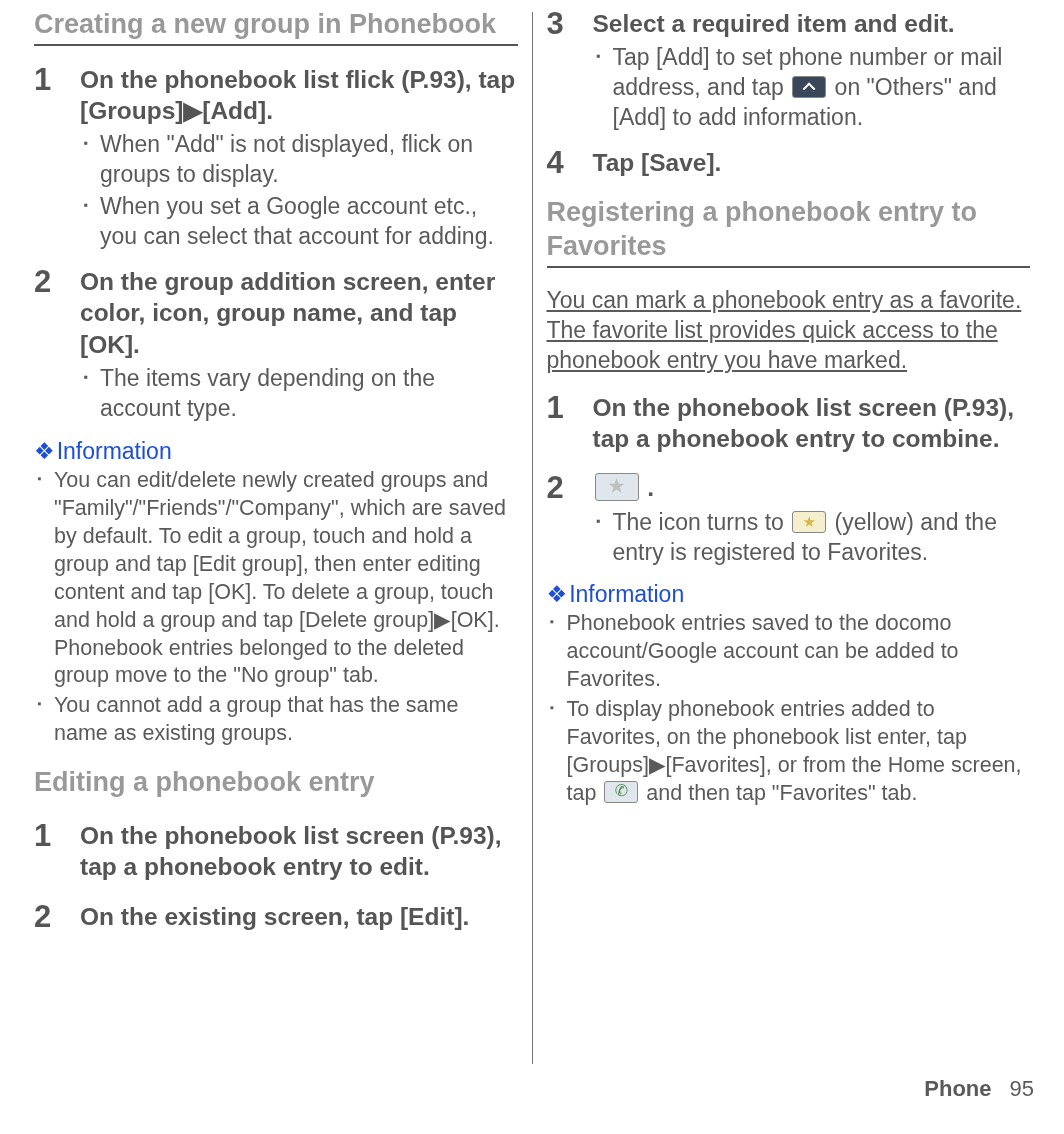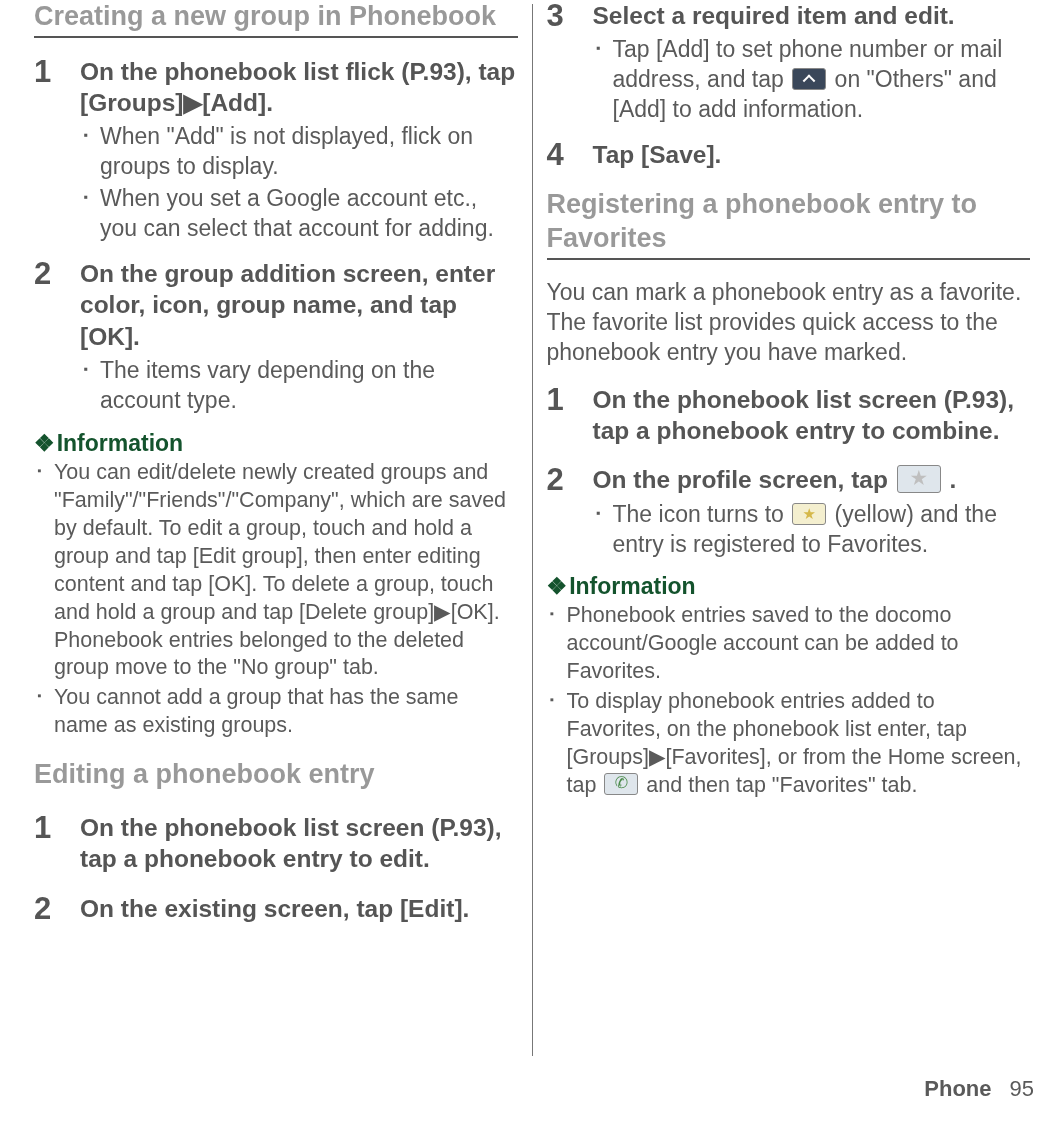--- a/index.html
+++ b/index.html
@@ -9,20 +9,21 @@
     font-family: "Segoe UI", "Helvetica Neue", Arial, sans-serif;
     color: #5a5a5a;
     background: #fff;
     position: relative;
     padding: 0px 20px 0 20px;
   }
   .cols {
     display: flex;
     gap: 0;
     height: 1060px;
+    margin-top: 8px;
   }
   .col {
     flex: 1;
     padding: 0 14px;
   }
   .sep {
     width: 1px;
     background: #777;
     margin: 4px 0;
   }
@@ -61,40 +62,41 @@
     line-height: 1.3;
     color: #5a5a5a;
     margin-top: 2px;
   }
   .bullet .dot {
     width: 20px;
     flex-shrink: 0;
   }
   .bullet .txt { flex: 1; }
   .info-head {
-    color: #14532d;
-    font-weight: 700;
+    color: #1d4ed8;
+    font-weight: 400;
     font-size: 23px;
     margin: 10px 0 2px 0;
   }
   .info-head .diamond { margin-right: 2px; }
   .info-bullet {
     display: flex;
     font-size: 21.5px;
     line-height: 1.3;
     color: #5a5a5a;
     margin-top: 2px;
   }
   .info-bullet .dot { width: 20px; flex-shrink: 0; }
   .info-bullet .txt { flex: 1; }
   .intro {
     font-size: 23px;
     line-height: 1.3;
     color: #5a5a5a;
     margin-bottom: 16px;
+    text-decoration: underline;
   }
   .icon-box {
     display: inline-block;
     vertical-align: -3px;
     width: 34px;
     height: 22px;
     border: 1px solid #888;
     background: #dfe6ec;
     border-radius: 3px;
     position: relative;
@@ -221,21 +223,21 @@
     <div class="step">
       <div class="step-num">1</div>
       <div class="step-body">
         <div class="step-head">On the phonebook list screen (P.93), tap a phonebook entry to combine.</div>
       </div>
     </div>
 
     <div class="step">
       <div class="step-num">2</div>
       <div class="step-body">
-        <div class="step-head"><span>On the profile screen, tap </span><span class="icon-box big"><span class="star">★</span></span><span> .</span></div>
+        <div class="step-head"><span class="icon-box big"><span class="star">★</span></span><span> .</span></div>
         <div class="bullet">
           <div class="dot">･</div>
           <div class="txt"><span>The icon turns to </span><span class="icon-box yellow"><span class="star">★</span></span><span> (yellow) and the entry is registered to Favorites.</span></div>
         </div>
       </div>
     </div>
 
     <div class="info-head"><span class="diamond">❖</span><span>Information</span></div>
     <div class="info-bullet">
       <div class="dot">･</div>

